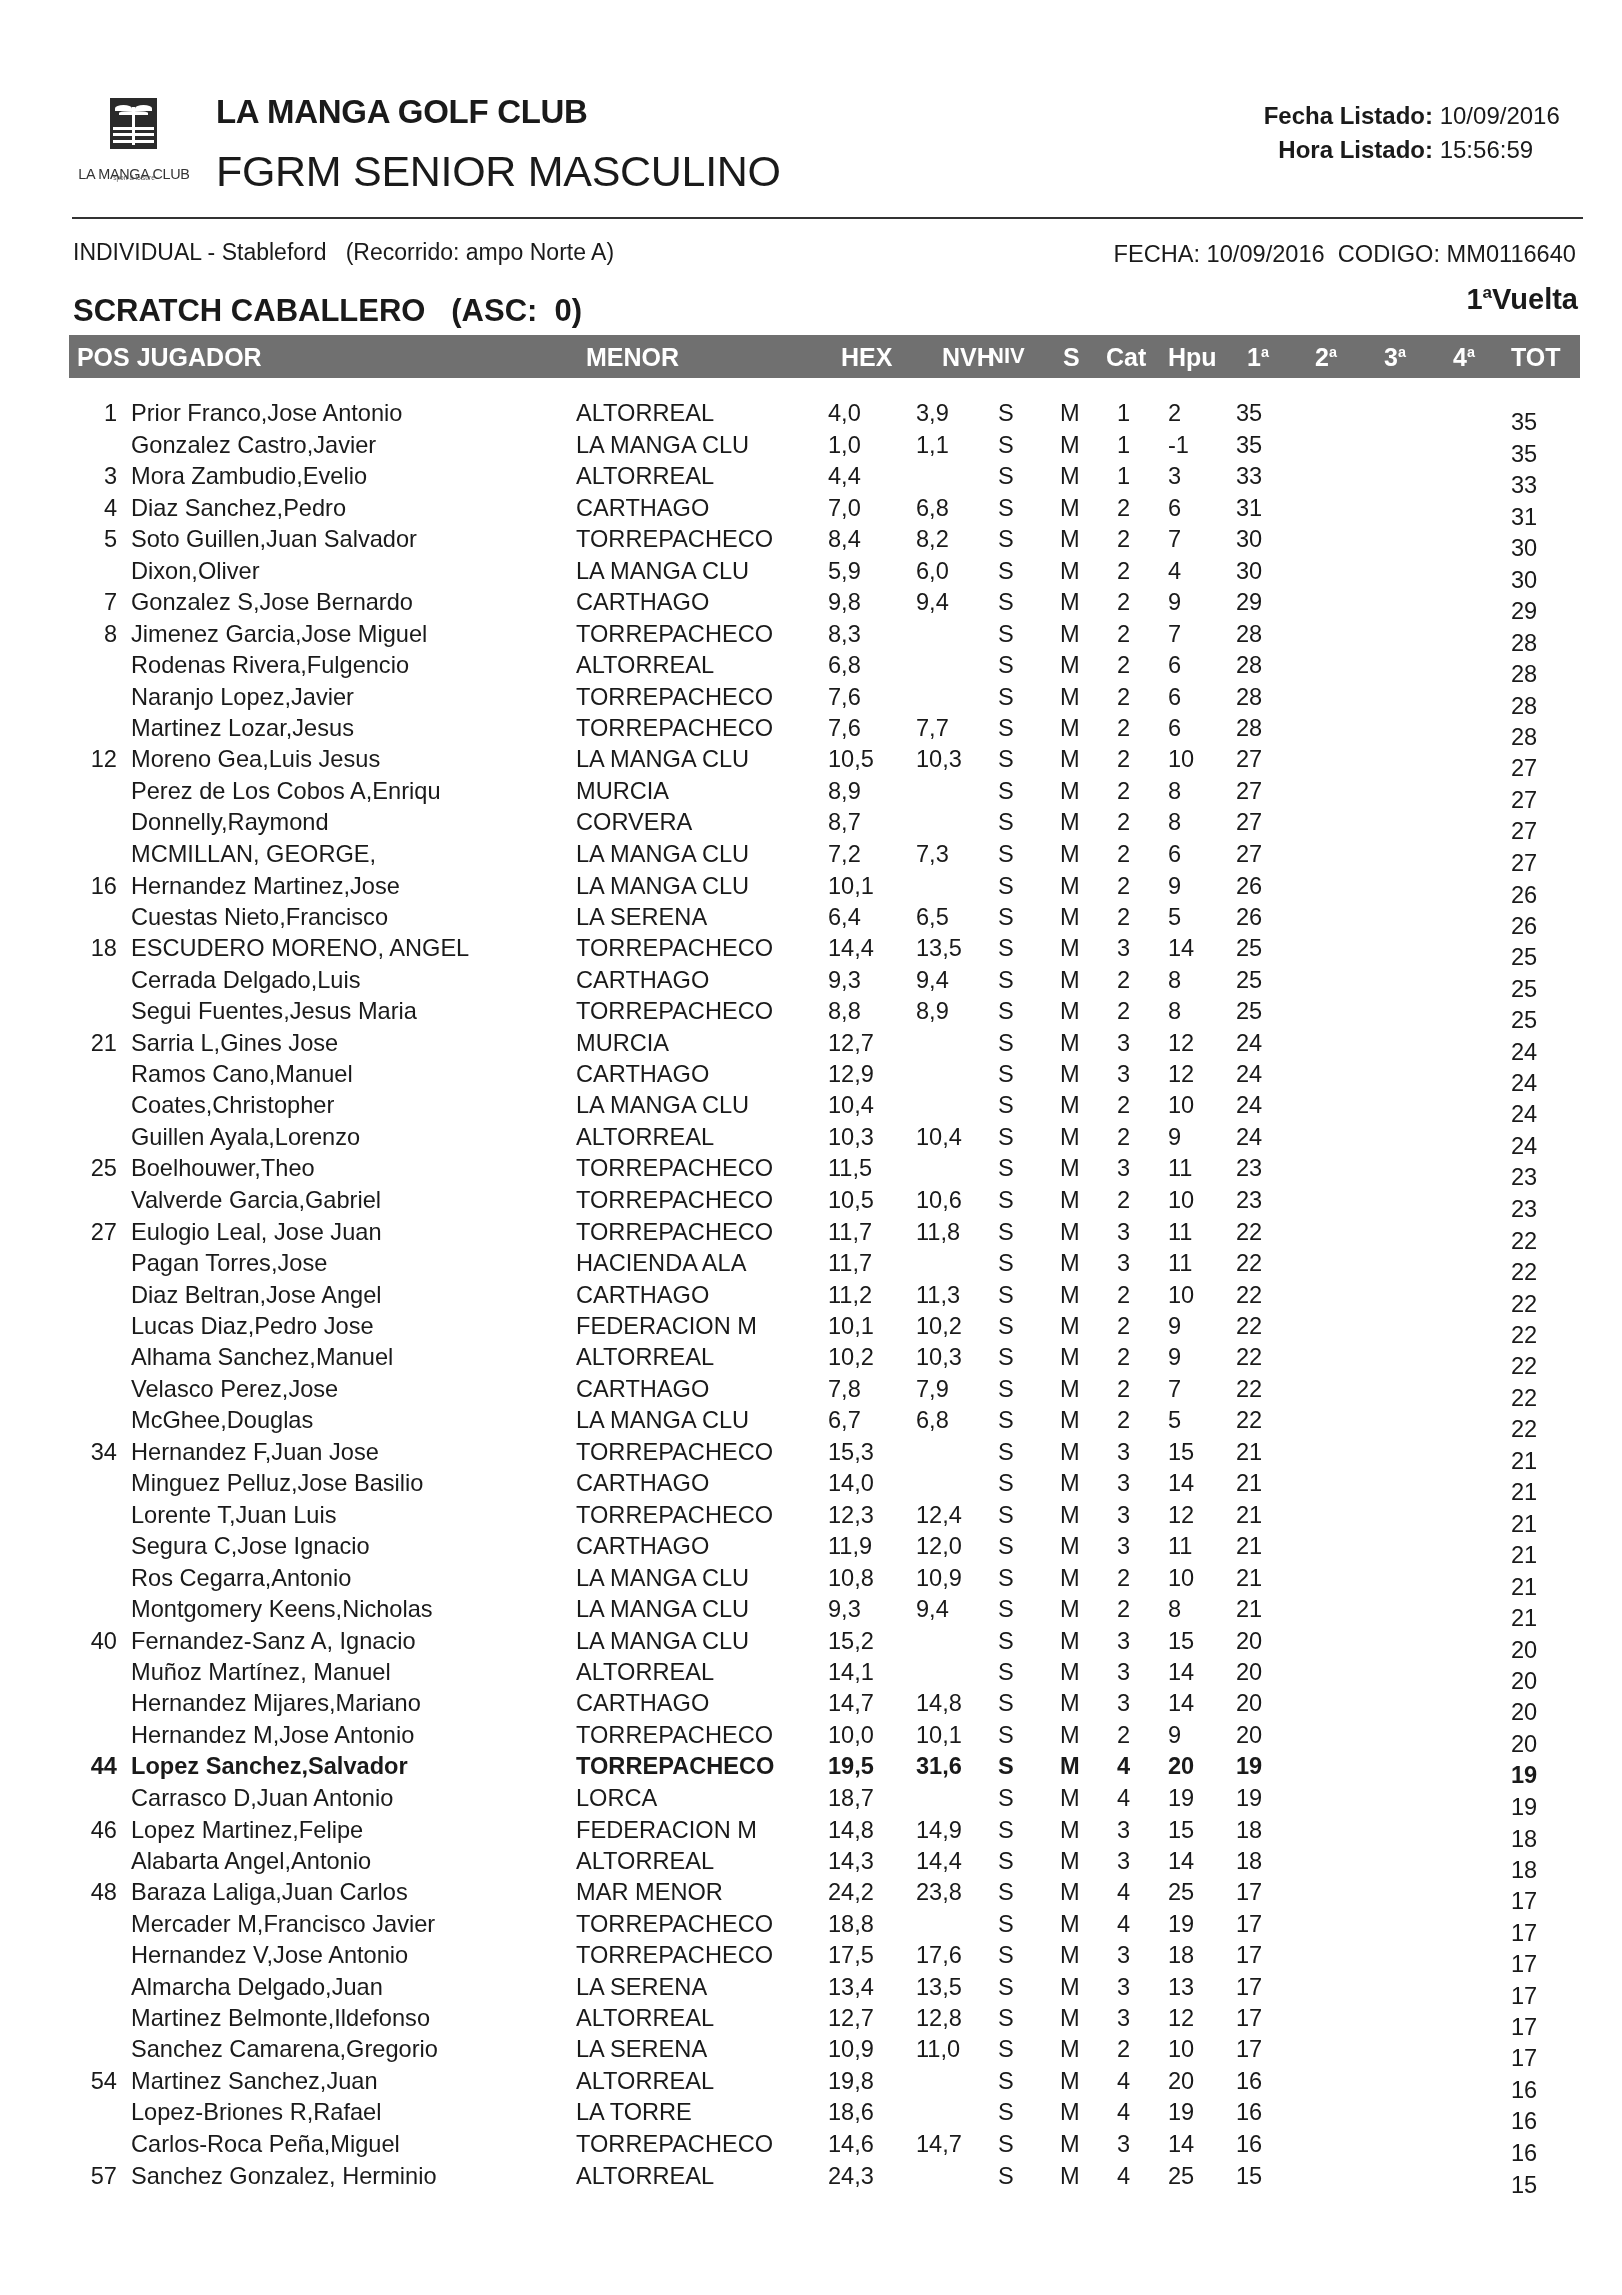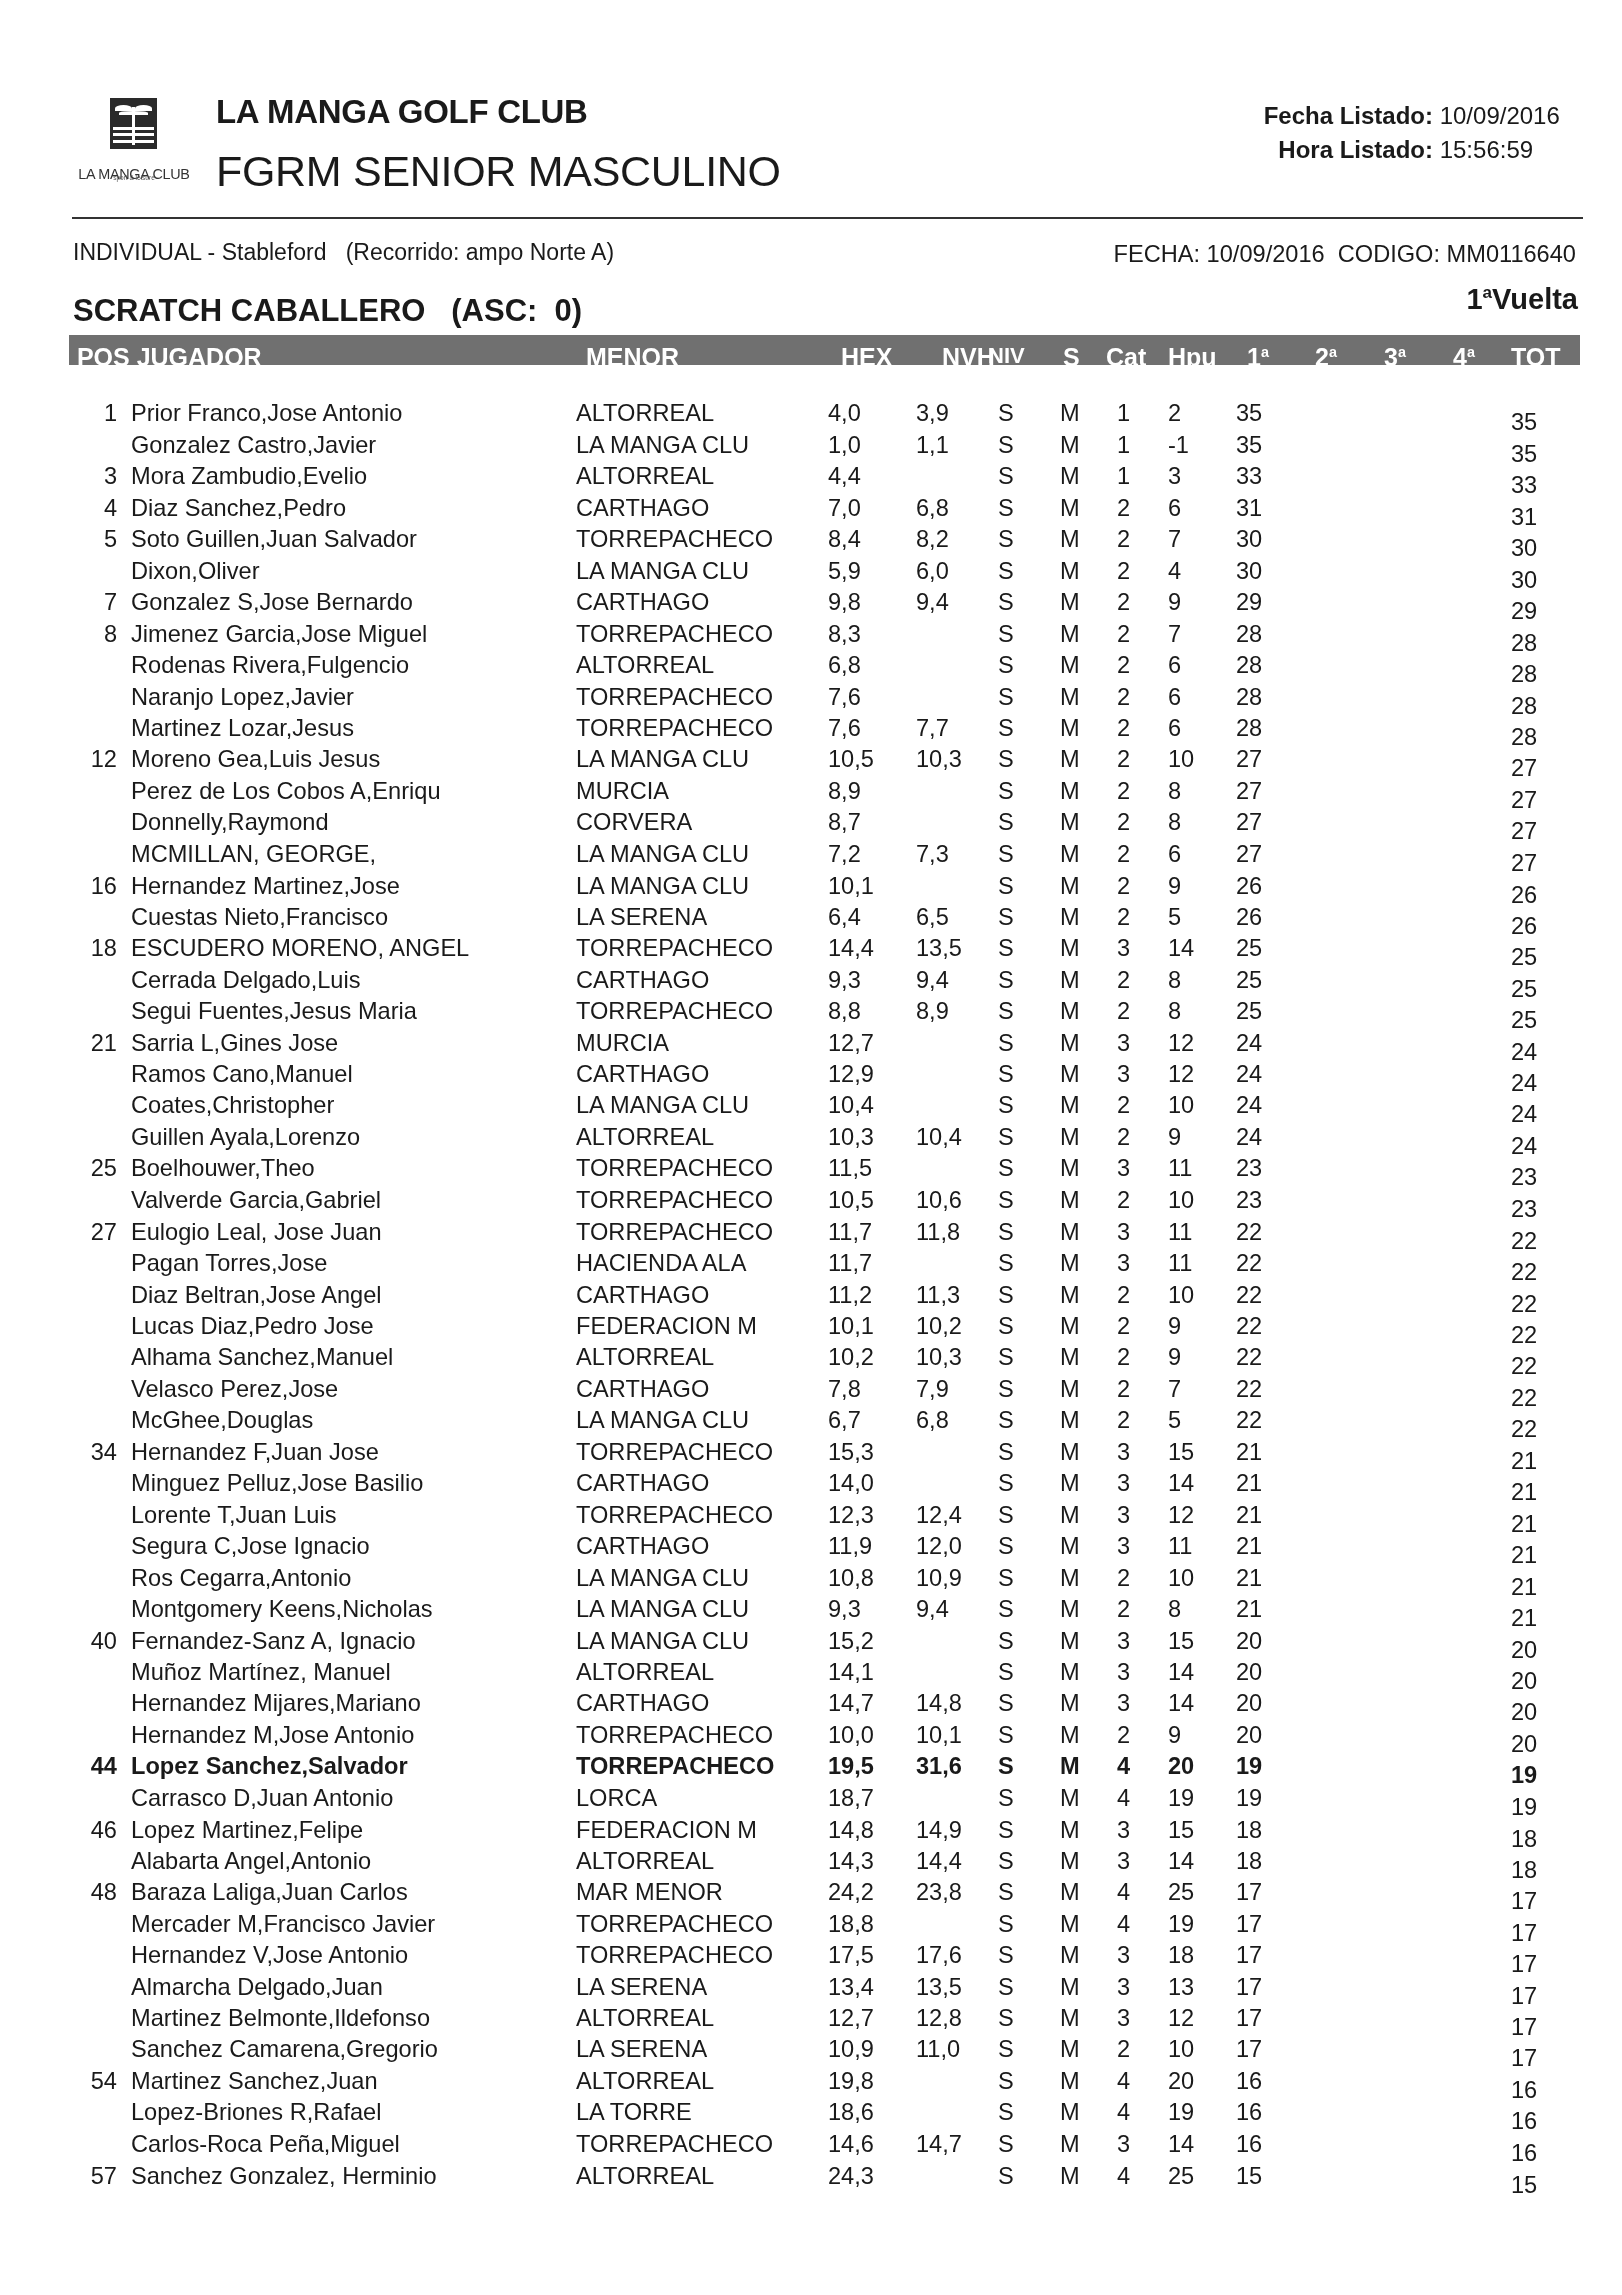--- a/index.html
+++ b/index.html
@@ -26,21 +26,21 @@
   #hora-listado .lbl { width:178px; }
 
   #rule { left:72px; top:217px; width:1511px; height:2px; background:#333; }
 
   #modality { left:73px; top:239px; font-size:23px; white-space:pre; }
   #fecha-codigo { right:46px; top:241px; font-size:23.6px; white-space:pre; }
   #category { left:73px; top:273px; font-size:31px; font-weight:bold; white-space:pre;margin-top:20px; }
   #vuelta { right:44px; top:283px; font-size:29px; font-weight:bold; }
   #vuelta sup { font-size:17px; }
 
-  #header-bar { left:69px; top:335px; width:1511px; height:30px; background:#707070; color:#fff; font-weight:bold; font-size:25px; }
+  #header-bar { left:69px; top:335px; width:1511px; height:43px; background:#707070; color:#fff; font-weight:bold; font-size:25px; }
   #header-bar span { position:absolute; top:7.9px; white-space:nowrap; }
   #header-bar sup { font-size:14.4px; }
 
   #rows { left:0; top:0; width:1622px; }
   .row { position:absolute; left:0; width:1622px; height:31px; font-size:23.6px; white-space:nowrap; }
   .row span { position:absolute; top:0; }
   .c-pos { width:52px; left:65px; text-align:right; }
   .c-name { left:131px; }
   .c-club { left:576px; }
   .c-hex { left:828px; }

